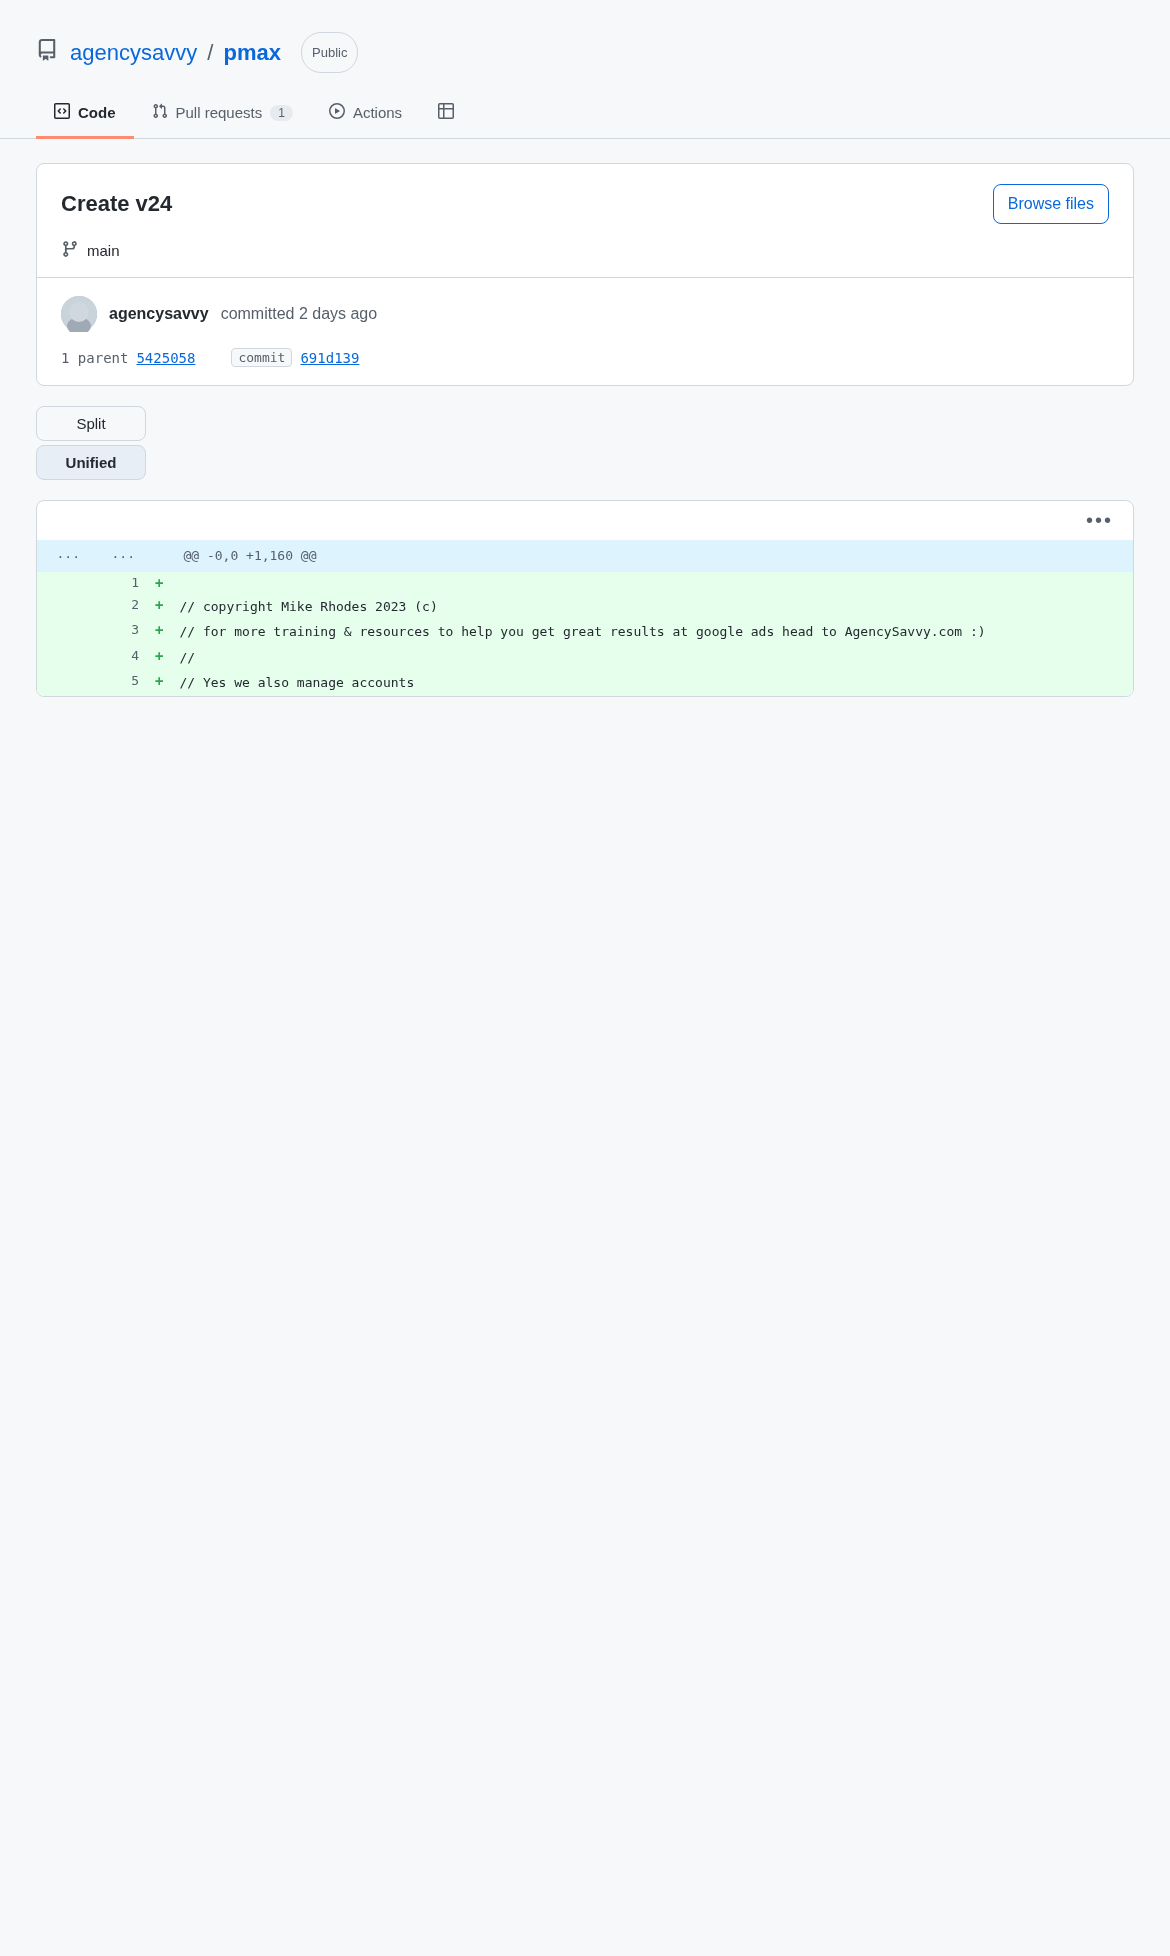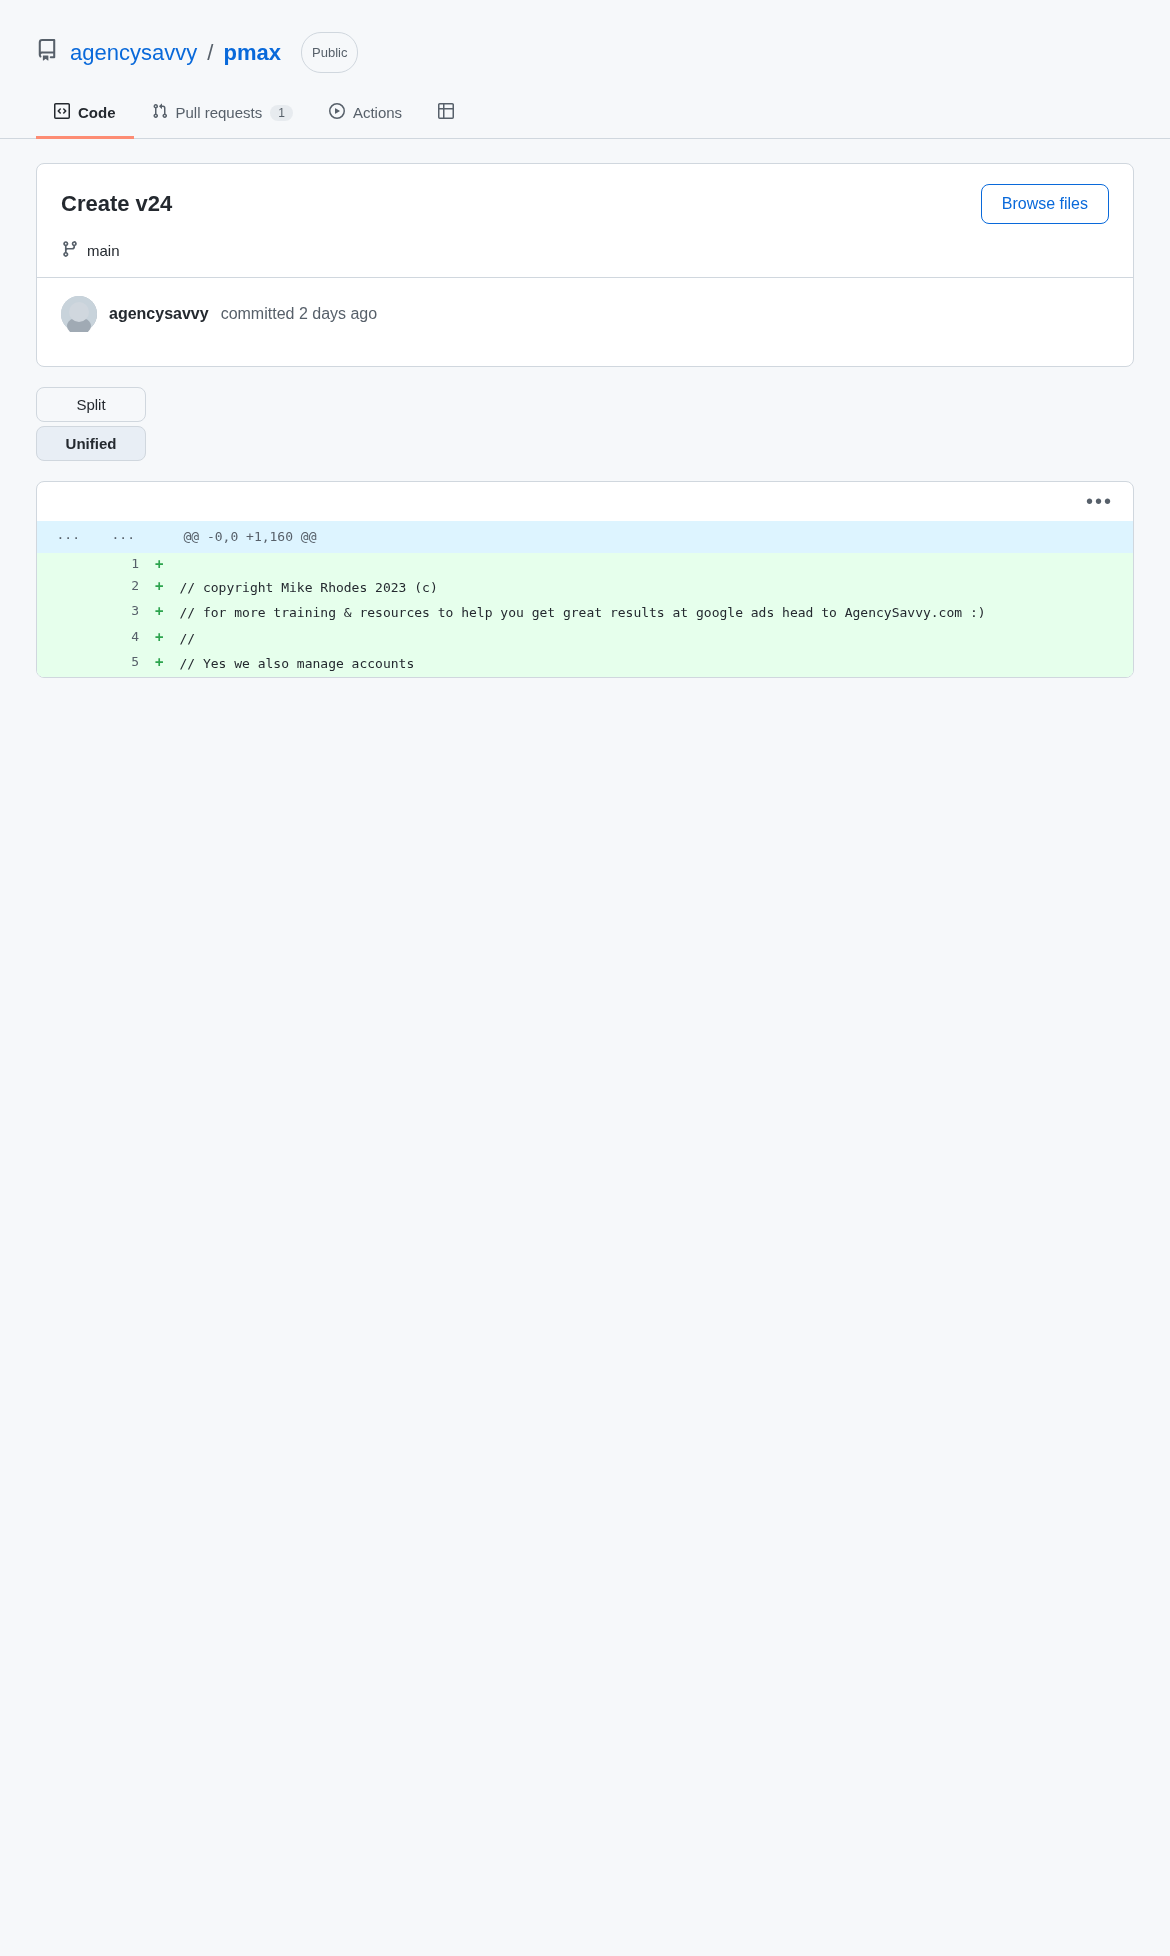--- a/index.html
+++ b/index.html
@@ -110,21 +110,21 @@
     .commit-title {
       font-size: 22px;
       font-weight: 700;
       color: #24292f;
     }
     .browse-files-btn {
       border: 1px solid #0969da;
       background: #fff;
       color: #0969da;
       border-radius: 8px;
-      padding: 10px 20px;
+      padding: 10px 14px;
       font-size: 16px;
       font-weight: 500;
       cursor: pointer;
     }
     .commit-branch {
       display: flex;
       align-items: center;
       gap: 8px;
       padding: 0 24px 16px 24px;
       color: #24292f;
@@ -422,20 +422,27 @@
           <div class="avatar-placeholder">
             <svg width="36" height="36" viewBox="0 0 36 36">
                 <circle cx="18" cy="18" r="18" fill="#c8d3db"></circle>
                 <ellipse cx="18" cy="15" rx="7" ry="7" fill="#a0aab4"></ellipse>
                 <ellipse cx="18" cy="30" rx="12" ry="9" fill="#a0aab4"></ellipse>
               </svg>
           </div>
           <span style="font-weight:700;font-size:16px;">agencysavvy</span>
           <span style="color:#57606a;font-size:16px;">committed 2 days ago</span>
         </div>
+        <div class="commit-hashes">
+          <span>1 parent</span>
+          <span class="hash-value">5425058</span>
+          <span style="margin-left:20px"></span>
+          <span class="commit-label">commit</span>
+          <span class="hash-value">691d139</span>
+        </div>
       </div>
     </div>
 
     <div class="stats-row">
       <div class="diff-view-buttons">
         <button class="diff-btn">Split</button>
         <button class="diff-btn active">Unified</button>
       </div>
     </div>
 

